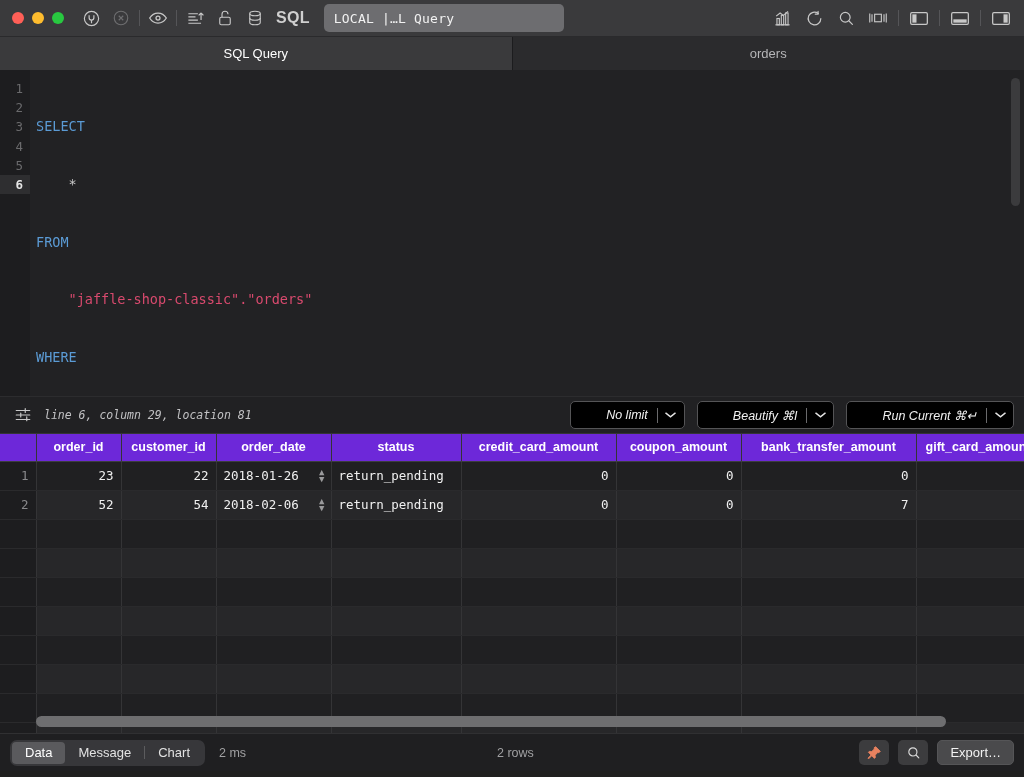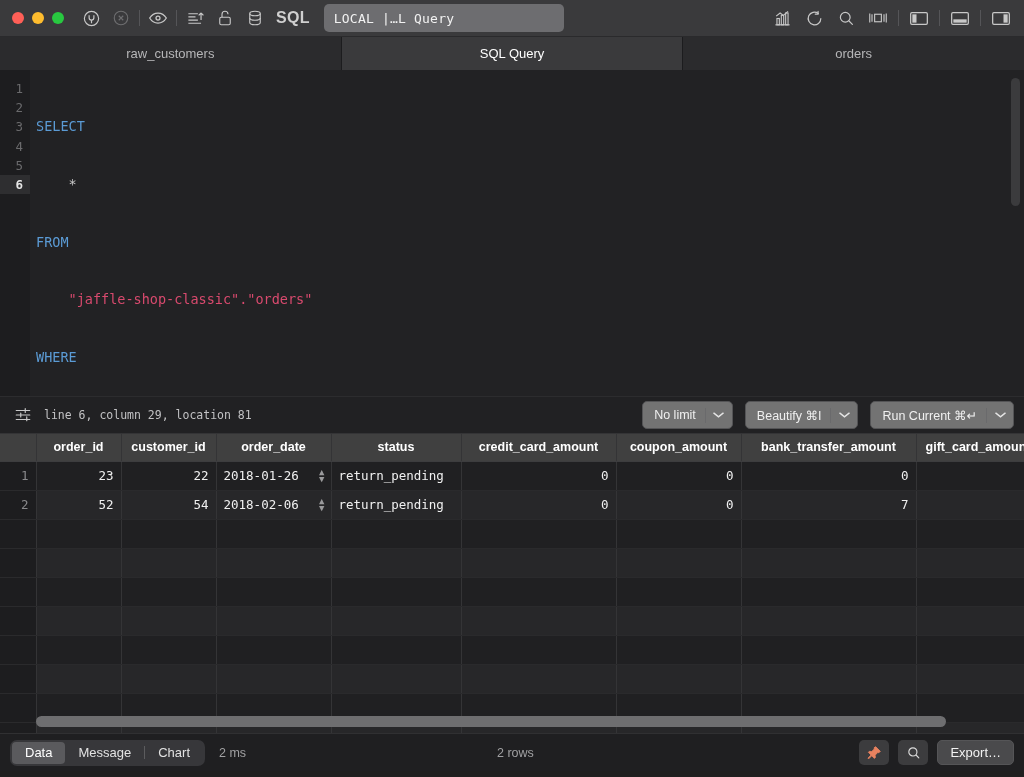--- a/index.html
+++ b/index.html
@@ -103,32 +103,34 @@
     width: 9px; height: 128px; border-radius: 5px;
     background: #3b3b3d;
   }
 
   
   .actionbar {
     height: 37px; background: #212123;
     display: flex; align-items: center;
     padding: 0 10px 0 12px;
     border-top: 1px solid #2c2c2e;
+    font-style: italic;
   }
   .statustext {
     font-family: "DejaVu Sans Mono", monospace;
     font-size: 11.5px; color: #c2c2c4; margin-left: 10px;
   }
   .btns { margin-left: auto; display: flex; align-items: center; gap: 12px; }
   .combo {
-    height: 28px; background: #737373; border-radius: 5px;
+    height: 28px; background: #000000; border-radius: 5px;
     display: flex; align-items: center;
     color: #f0f0f0; font-size: 12.5px;
     border: 1px solid #545456;
     overflow: hidden;
+    padding-left: 24px;
   }
   .combo .lbl { padding: 0 9px 0 11px; white-space: nowrap; }
   .combo .divider { width: 1px; height: 15px; background: #6a6a6c; }
   .combo .chev { width: 26px; display:flex; align-items:center; justify-content:center; color:#e4e4e4; }
 
   
   .grid {
     height: 300px;
     background: #202022;
     position: relative;
@@ -138,21 +140,21 @@
   table.rt { border-collapse: collapse; table-layout: fixed; width: 1040px; }
   table.rt th, table.rt td {
     border-right: 1px solid #343436;
     border-bottom: 1px solid #2a2a2c;
     height: 29px;
     padding: 0 7px;
     font-size: 12.5px;
     overflow: hidden; white-space: nowrap;
   }
   table.rt thead th {
-    background: #404040;
+    background: #6d28d9;
     color: #ffffff;
     font-weight: bold;
     text-align: center;
     border-bottom: 1px solid #3d3d3f;
     height: 27px;
   }
   th.rownum-h, td.rownum {
     width: 36px; background: #1d1d1f; border-right: 1px solid #343436;
     color: #8a8a8c; text-align: right; padding-right: 8px;
     font-family: "DejaVu Sans Mono", monospace; font-size: 12px;
@@ -325,21 +327,20 @@
     <div class="tbicon">
       <svg width="20" height="17" viewBox="0 0 24 20" fill="none" stroke="currentColor" stroke-width="1.5">
         <rect x="2" y="3" width="20" height="14" rx="1.5"></rect>
           <rect x="15" y="5" width="5" height="10" fill="currentColor" stroke="none"></rect>
       </svg>
     </div>
   </div>
 </div>
 
 <div class="tabbar">
-  <div class="tab">raw_customers</div>
   <div class="tab active">SQL Query</div>
   <div class="tab">orders</div>
 </div>
 
 <div class="editor-wrap">
   <div class="gutter">
     <span class="ln">1</span>
     <span class="ln">2</span>
     <span class="ln">3</span>
     <span class="ln">4</span>

